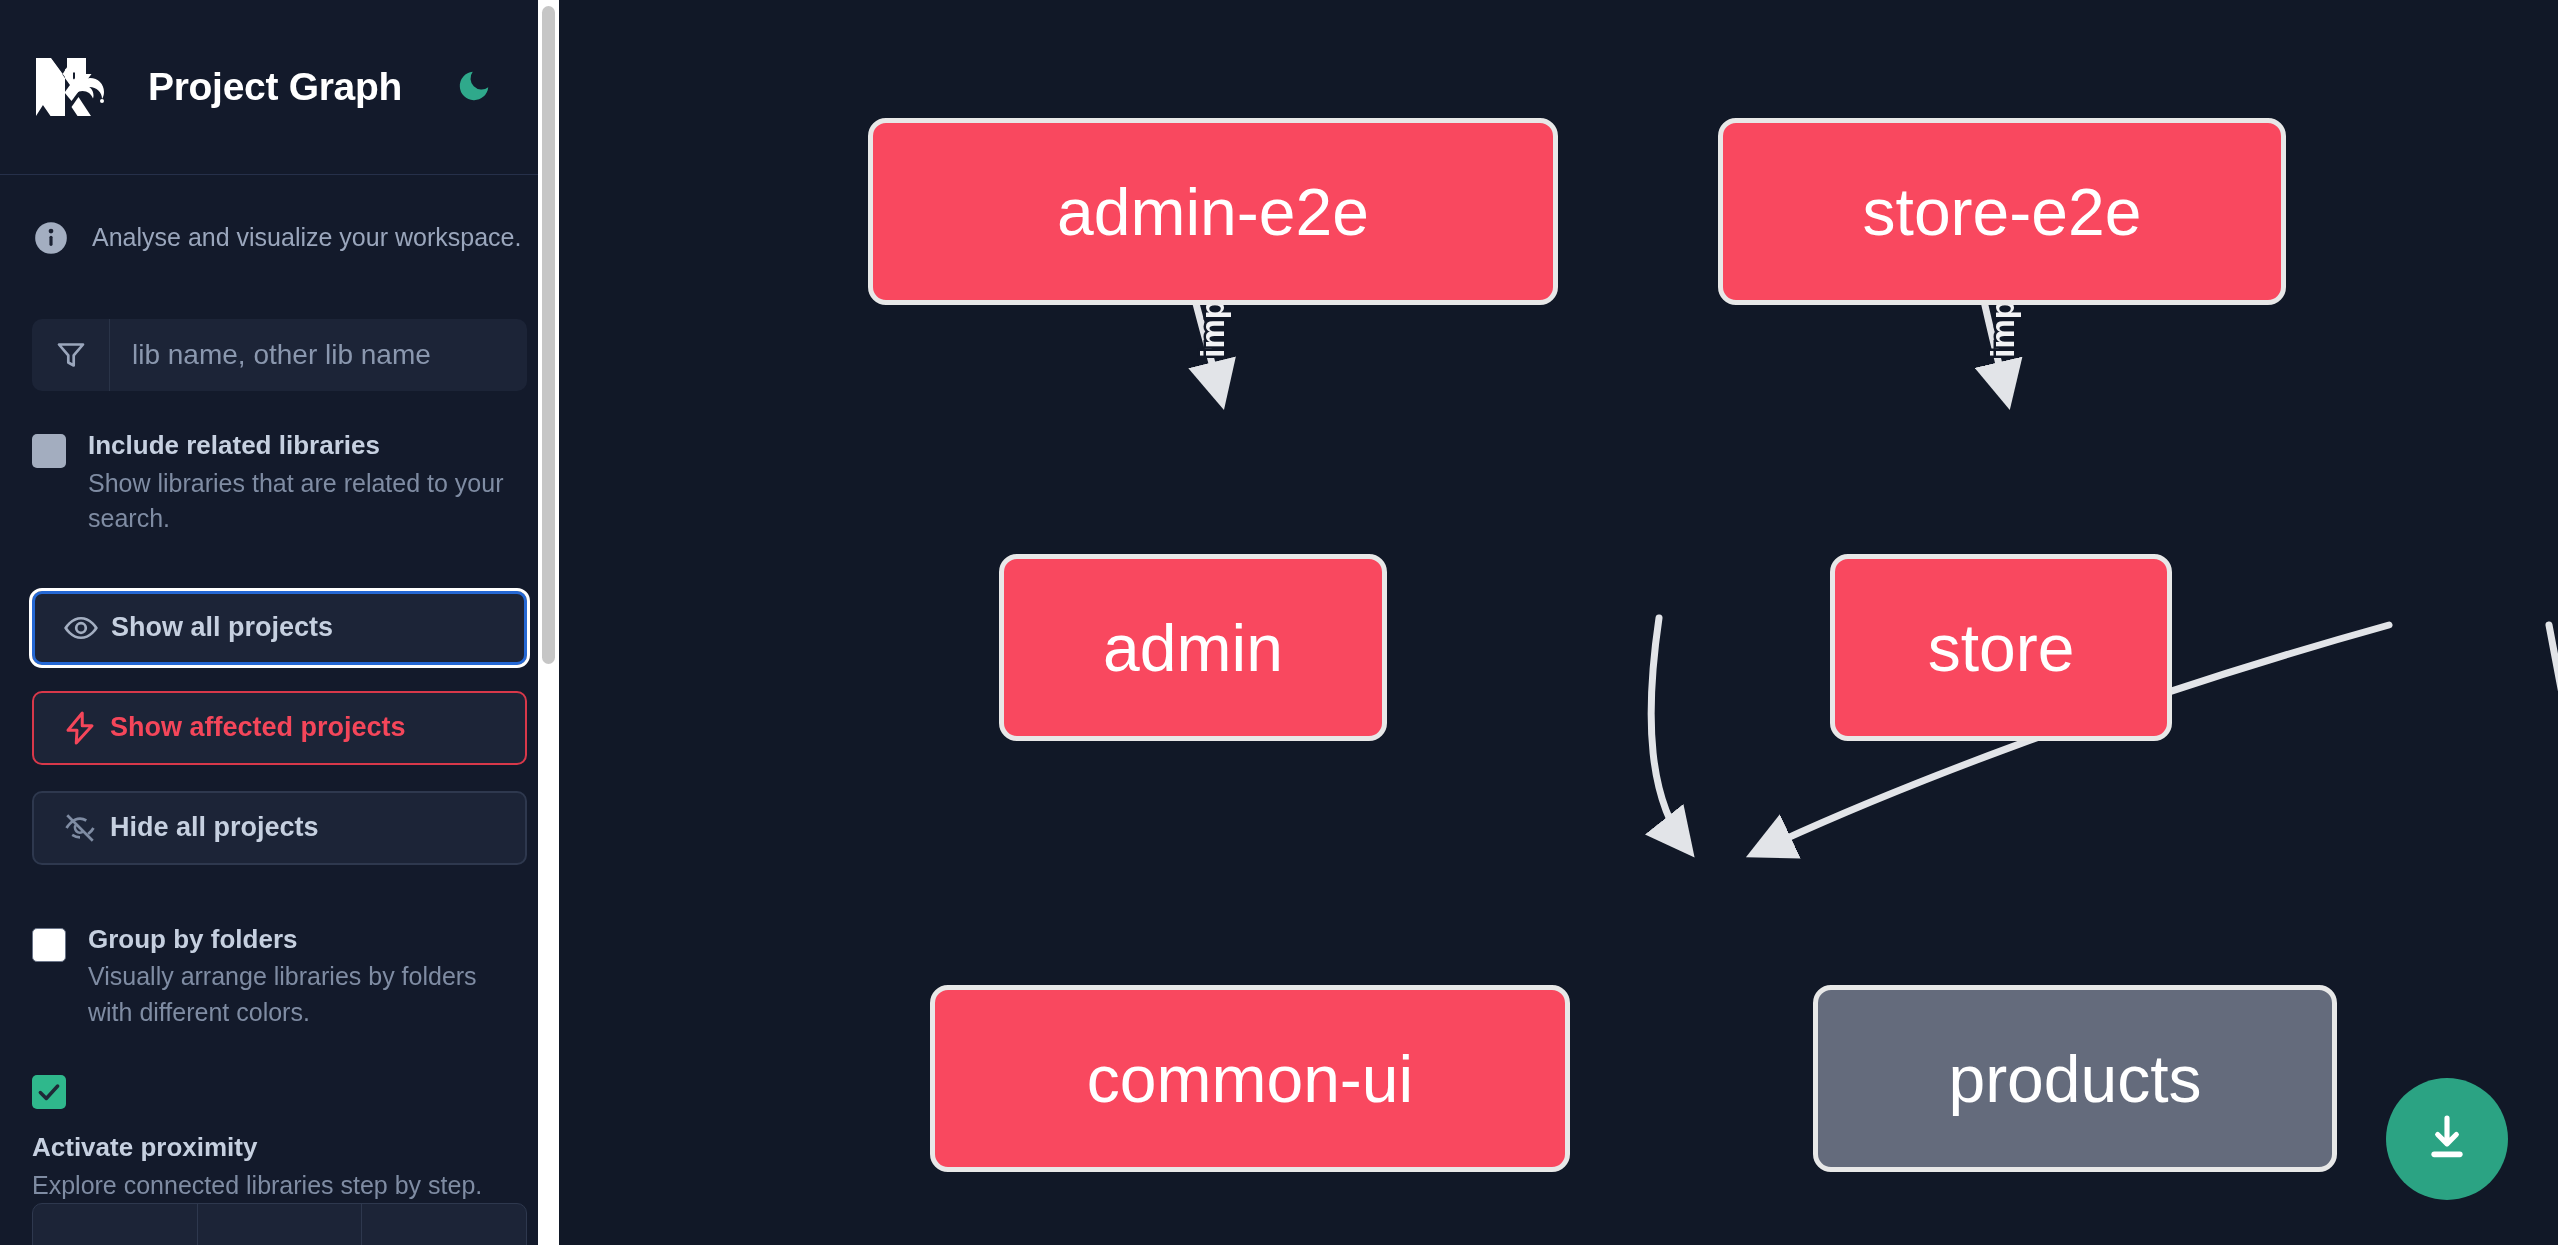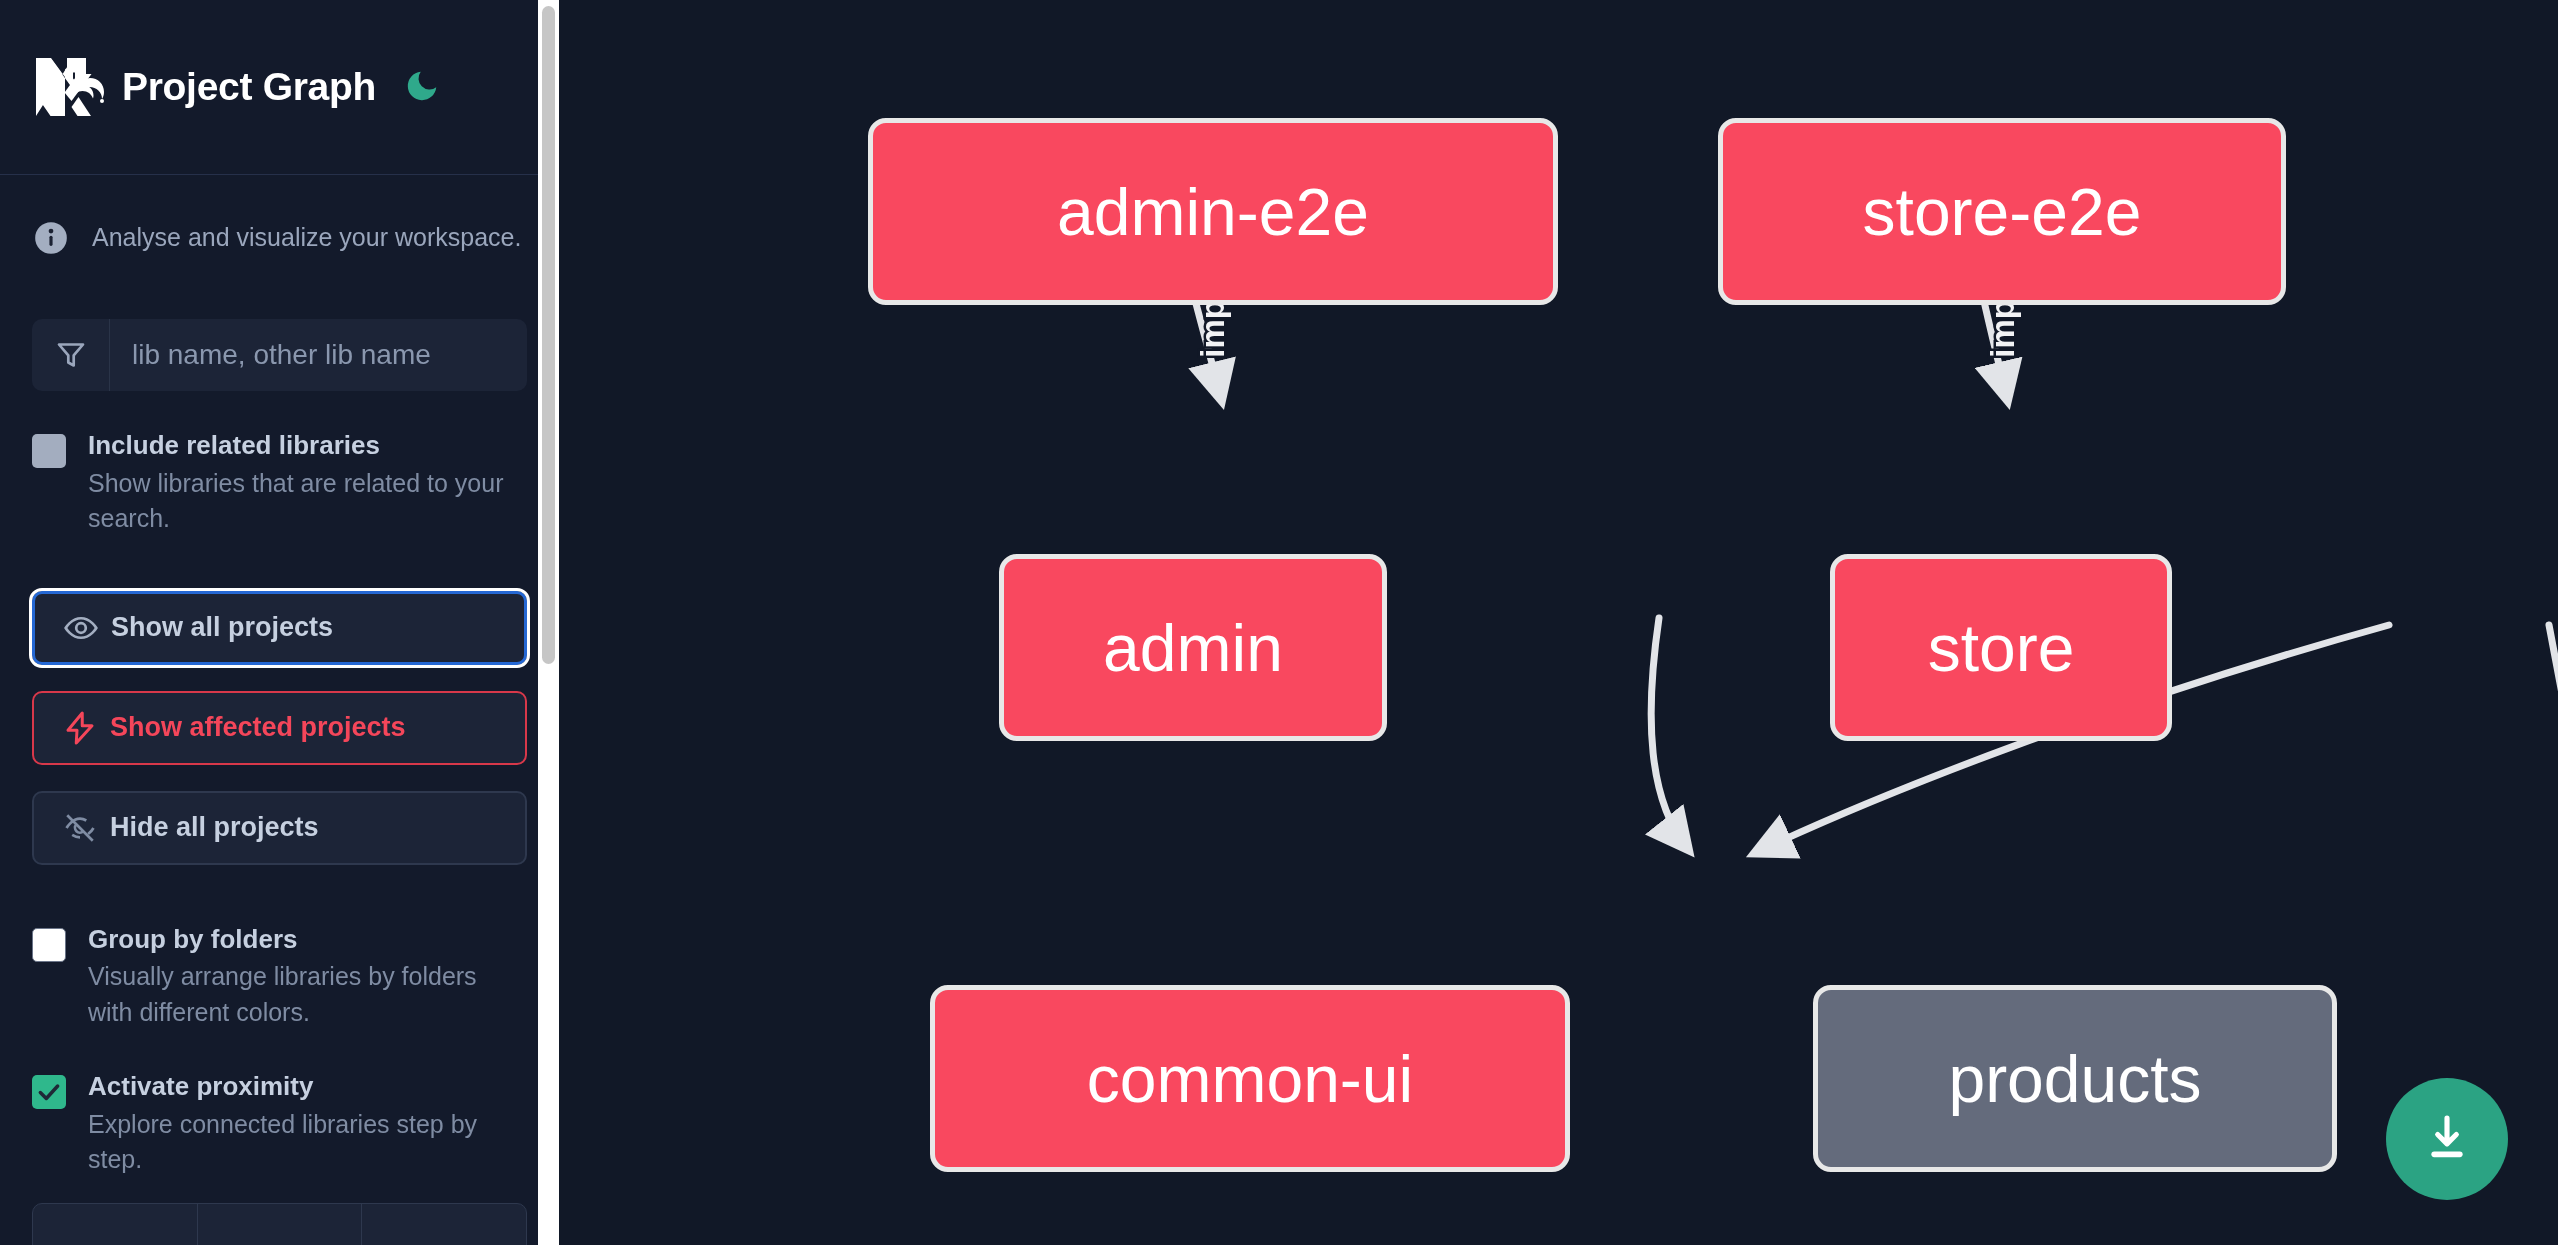--- a/index.html
+++ b/index.html
@@ -17,20 +17,21 @@
     width: 559px; height: 1245px;
     background: #131A2B;
     flex: 0 0 559px;
     overflow: hidden;
   }
   .sb-header {
     height: 175px;
     display: flex; align-items: center;
     padding: 0 34px;
     border-bottom: 1px solid #26304A;
+    gap: 26px;
   }
   .nx-logo { width: 88px; height: 62px; flex: 0 0 88px; }
   .sb-title {
     color: #FFFFFF;
     font-size: 39px;
     font-weight: 700;
     letter-spacing: -0.3px;
     white-space: nowrap;
   }
   .moon-btn {
@@ -273,21 +274,21 @@
       </div>
 
       <div class="chk-row" style="margin-top:58px;">
         <span class="chk-box white"></span>
         <span class="chk-texts">
           <div class="chk-label">Group by folders</div>
           <div class="chk-desc">Visually arrange libraries by folders with different colors.</div>
         </span>
       </div>
 
-      <div class="chk-row" style="margin-top:40px;">
+      <div class="chk-row" style="margin-top:40px;flex-direction:column;">
         <span class="chk-box green">
           <svg width="26" height="26" viewBox="0 0 24 24">
             <path fill="none" stroke="#1F2937" stroke-width="3.2" stroke-linecap="round" stroke-linejoin="round" d="M4 12.5l5.5 5.5L20 6.5"></path>
           </svg>
         </span>
         <span class="chk-texts">
           <div class="chk-label">Activate proximity</div>
           <div class="chk-desc">Explore connected libraries step by step.</div>
         </span>
       </div>

